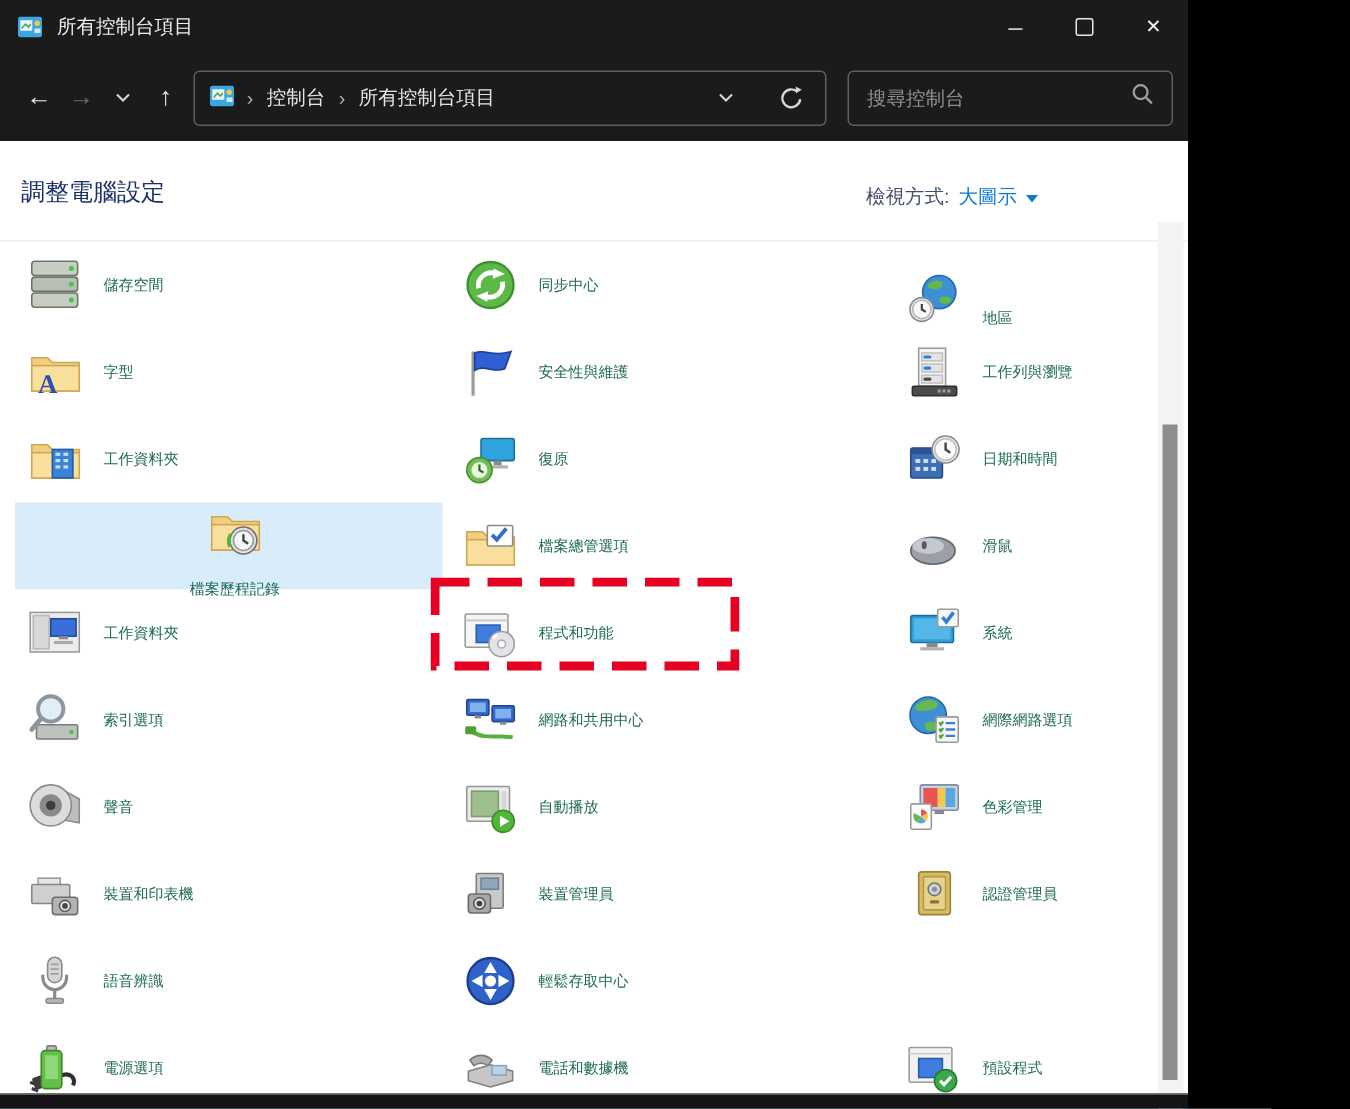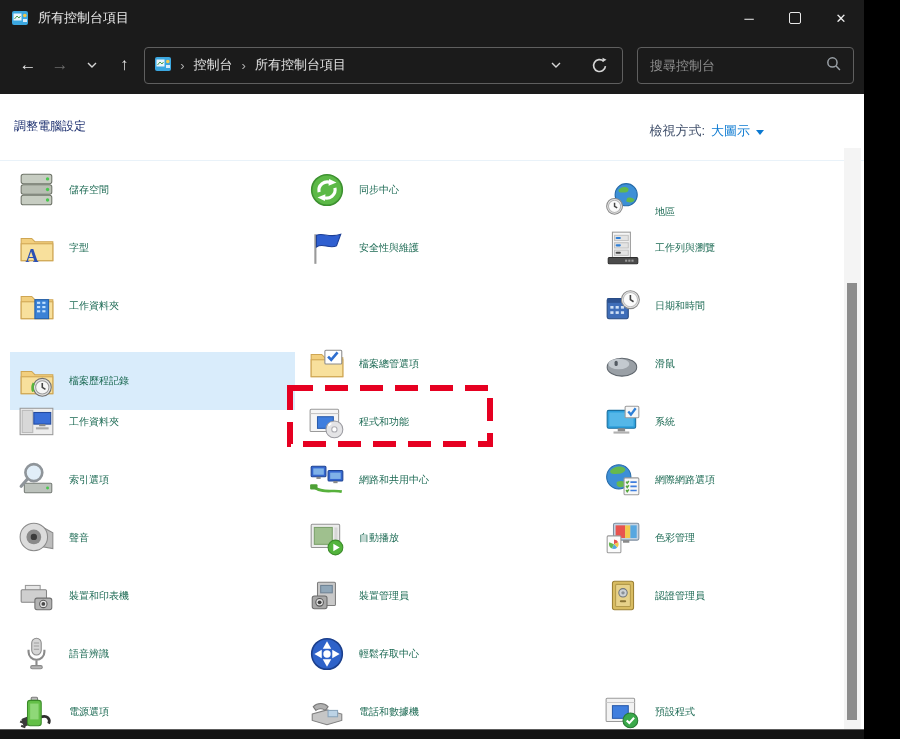--- a/index.html
+++ b/index.html
@@ -1,16 +1,16 @@
 <!DOCTYPE html>
 <html style="--item-text: #1e6b55; --page-title: #1b2e6e; --view-link: #0b79d1; --annotation-red: #e60021; --hover-highlight: #d9ecfb;"><head>
 <meta charset="utf-8">
 <style>
   html,body{margin:0;padding:0;background:#000;}
-  .window{position:relative;width:864px;height:739px;background:#0c4a6e;overflow:hidden;
+  .window{position:relative;width:792px;height:739px;background:#0c4a6e;overflow:hidden;
     font-family:"Liberation Sans","DejaVu Sans",sans-serif;cursor:default;}
   
   .titlebar{position:absolute;top:0;left:0;right:0;height:36px;background:#1b1b1b;
     display:flex;align-items:center;color:#ececec;}
   .app-icon{margin-left:12px;display:flex;align-items:center;}
   .title-text{margin-left:10px;font-size:13px;color:#ececec;}
   .win-controls{margin-left:auto;display:flex;height:100%;}
   .wc{width:46px;height:100%;display:flex;align-items:center;justify-content:center;
     font-size:13px;color:#f0f0f0;}
   .max-glyph{width:10px;height:10px;border:1.2px solid #e8e8e8;border-radius:2px;display:block;}
@@ -27,21 +27,21 @@
   .crumb{color:#e4e4e4;white-space:nowrap;}
   .addr-chevron{margin-left:auto;display:flex;align-items:center;}
   .addr-refresh{margin-left:20px;margin-right:4px;display:flex;align-items:center;}
   .searchbox{flex:1;height:37px;border:1px solid #5f5f5f;border-radius:4px;margin-left:14px;
     display:flex;align-items:center;padding:0 12px;box-sizing:border-box;}
   .searchbox input{flex:1;background:transparent;border:none;outline:none;color:#dddddd;
     font-size:13px;font-family:inherit;padding:0;}
   .searchbox input::placeholder{color:#8f8f8f;opacity:1;}
   
   .content{position:absolute;top:94px;left:0;right:0;bottom:0;background:#ffffff;}
-  .page-title{position:absolute;left:14px;top:24px;font-size:12px;
+  .page-title{position:absolute;left:14px;top:24px;font-size:16px;
     color:var(--page-title,#1b2e6e);text-decoration:none;cursor:pointer;}
   .view-by{position:absolute;right:100px;top:28px;font-size:13px;color:#41506b;
     display:flex;align-items:center;gap:6px;}
   .view-value{color:var(--view-link,#0b79d1);cursor:pointer;}
   .view-caret{width:0;height:0;border-left:4px solid transparent;border-right:4px solid transparent;
     border-top:5px solid var(--view-link,#0b79d1);margin-top:2px;}
   .grid{position:absolute;top:66px;left:0;right:0;bottom:0;border-top:1px solid #e9f2f9;}
   .cell{position:absolute;width:285px;height:58px;display:flex;align-items:center;gap:13px;
     padding-left:8px;box-sizing:border-box;cursor:pointer;}
   .cell.hl{background:var(--hover-highlight,#d9ecfb);}
@@ -233,41 +233,54 @@
                 <rect x="23" y="14" width="3" height="2"></rect>
                 <rect x="18" y="18" width="3" height="2"></rect>
                 <rect x="23" y="18" width="3" height="2"></rect>
                 <rect x="18" y="22" width="3" height="2"></rect>
                 <rect x="23" y="22" width="3" height="2"></rect>
               </g>
             </svg>
           </span>
           <span class="clabel">工作資料夾</span>
         </div>
+        <div class="cell" style="left: 300px; top: 116px;">
+          <span class="cicon">
+            <svg viewBox="0 0 36 36" xmlns="http://www.w3.org/2000/svg">
+              <rect x="12" y="5" width="21" height="14" rx="1.5" fill="#2fa3dc" stroke="#1c6f99"></rect>
+              <rect x="20" y="19" width="5" height="3" fill="#8a8a8a"></rect>
+              <rect x="16" y="22" width="13" height="2" fill="#b0b0b0"></rect>
+              <circle cx="11" cy="25" r="8" fill="#6cc04f" stroke="#44912c"></circle>
+              <circle cx="11" cy="25" r="5.5" fill="#e8f6e2" stroke="#7bbf63"></circle>
+              <path d="M11 21.5v3.5l2.5 1.5" stroke="#2f6b1f" fill="none" stroke-width="1.4"></path>
+            </svg>
+          </span>
+          <span class="clabel">復原</span>
+        </div>
         <div class="cell" style="left: 596px; top: 116px;">
           <span class="cicon">
             <svg viewBox="0 0 36 36" xmlns="http://www.w3.org/2000/svg">
               <rect x="3" y="11" width="20" height="19" rx="1.5" fill="#3e6db8" stroke="#27497f"></rect>
               <rect x="3" y="11" width="20" height="4" fill="#2d5291"></rect>
               <g fill="#cfe0f5">
                 <rect x="6" y="18" width="3" height="2.5"></rect>
                 <rect x="11" y="18" width="3" height="2.5"></rect>
                 <rect x="16" y="18" width="3" height="2.5"></rect>
                 <rect x="6" y="23" width="3" height="2.5"></rect>
                 <rect x="11" y="23" width="3" height="2.5"></rect>
                 <rect x="16" y="23" width="3" height="2.5"></rect>
               </g>
               <circle cx="25" cy="12" r="8.5" fill="#ececec" stroke="#8a8a8a"></circle>
               <circle cx="25" cy="12" r="6.8" fill="#fbfbfb" stroke="#c0c0c0"></circle>
               <path d="M25 7.5v4.5l3 2" stroke="#444" stroke-width="1.5" fill="none"></path>
             </svg>
           </span>
           <span class="clabel">日期和時間</span>
         </div>
-        <div class="cell hl" style="left: 10px; top: 191px;">
+        <div class="cell hl" style="left: 10px; top: 174px; flex-direction: column;">
           <span class="cicon">
             <svg viewBox="0 0 36 36" xmlns="http://www.w3.org/2000/svg">
               <path d="M3 9h10l3 3h17v18H3z" fill="#f2cf7e" stroke="#cfa653"></path>
               <rect x="3" y="14" width="30" height="16" fill="#f8e09c" stroke="#cfa653"></rect>
               <circle cx="23" cy="24" r="8.5" fill="#e3e3e3" stroke="#6f6f6f"></circle>
               <circle cx="23" cy="24" r="6.3" fill="#f6f6f6" stroke="#9a9a9a"></circle>
               <path d="M23 20v4l3 2" stroke="#444" fill="none" stroke-width="1.5"></path>
               <path d="M14.5 28a9 9 0 0 1 0.5-8" stroke="#58b33e" stroke-width="2.4" fill="none"></path>
             </svg>
           </span>

